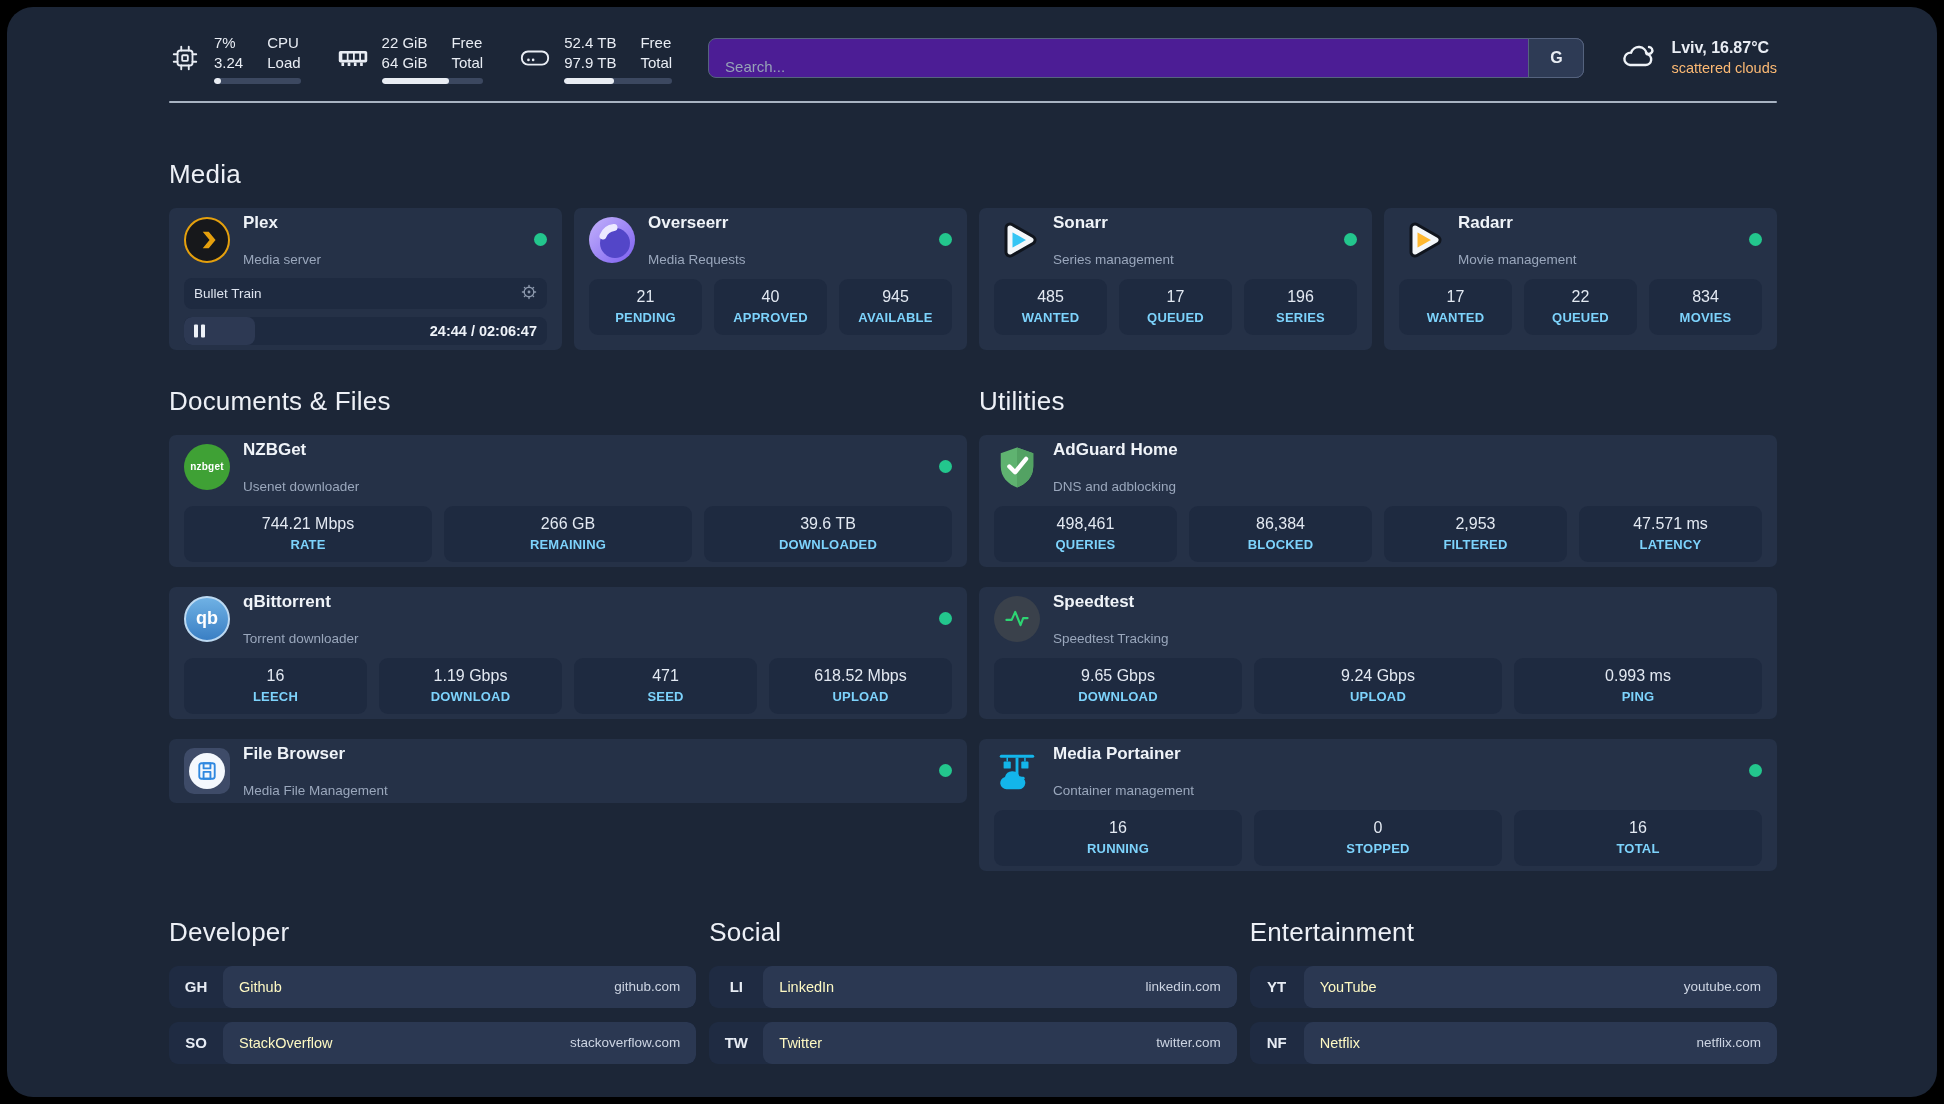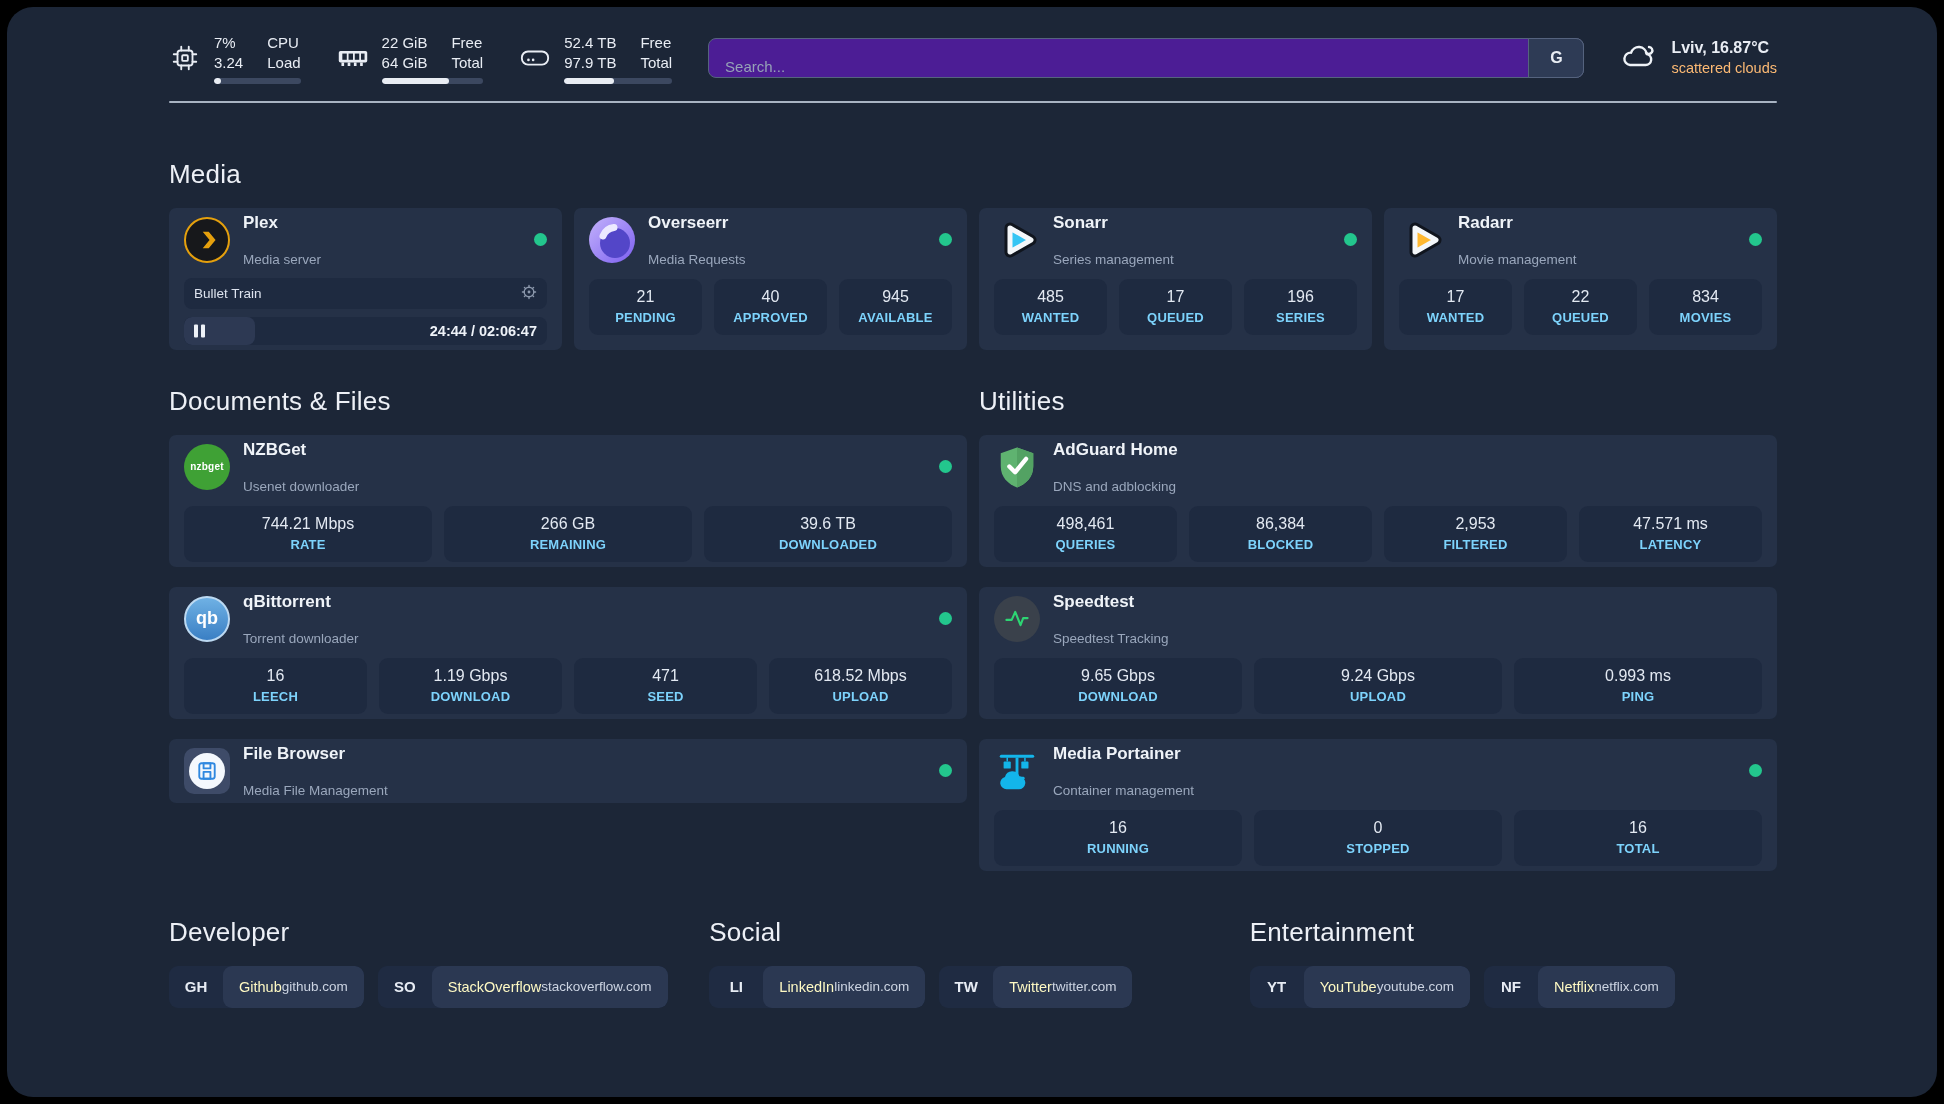--- a/index.html
+++ b/index.html
@@ -84,21 +84,21 @@
   .plex-circle{background:#17181b;border:2.5px solid var(--accent-plex)}
   .nzb-circle{background:var(--accent-nzbget);color:#fff;font-size:10px;font-weight:700;letter-spacing:.2px}
   .qb-circle{background:linear-gradient(180deg,#6fb1e4,#3a7fc4);border:2px solid #bcd9f2;color:#fff;
     font-size:18px;font-weight:600}
   .st-circle{background:#3a414b}
   .fb-square{width:46px;height:46px;border-radius:10px;background:#3e4b68;display:flex;align-items:center;justify-content:center}
   .fb-inner{width:36px;height:36px;border-radius:50%;background:#f4f8fd;display:flex;align-items:center;justify-content:center}
 
   
   .links-grid{display:grid;grid-template-columns:1fr 1fr 1fr;gap:13px;margin-top:46px}
-  .link-rows{display:flex;flex-direction:row;gap:14px}
+  .link-rows{display:flex;flex-direction:column;gap:14px}
   .link-row{display:flex;align-items:stretch;background:var(--row);border-radius:9px;height:42px;overflow:hidden;cursor:pointer}
   .link-tag{width:54px;display:flex;align-items:center;justify-content:center;font-size:15px;font-weight:600;color:#e7ecf4}
   .link-bar{flex:1;background:var(--rowbar);border-radius:9px;display:flex;align-items:center;
     justify-content:space-between;padding:0 16px}
   .link-name{font-size:14.5px;color:#fef9c3}
   .link-url{font-size:13.5px;color:#ccd4e2}
 </style>
 </head>
 <body>
 

